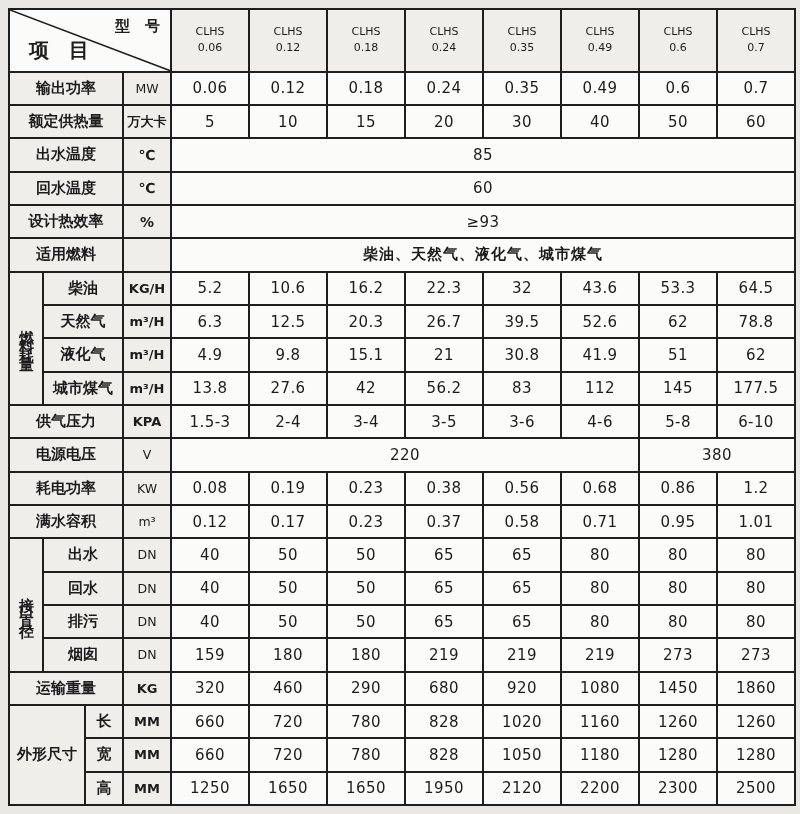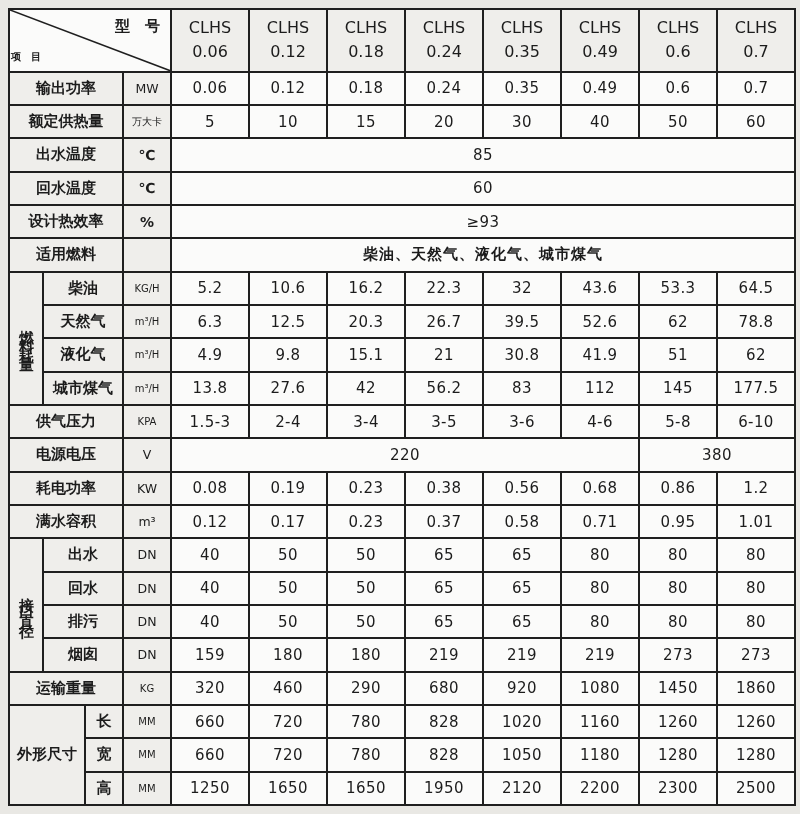--- a/index.html
+++ b/index.html
@@ -7,29 +7,29 @@
   table{border-collapse:collapse;table-layout:fixed;width:784px;height:798px;
         background:#fbfbfa;font-family:"DejaVu Sans","Liberation Sans",sans-serif;color:#1c1c1c;}
   td,th{border:2px solid #1f1f1f;text-align:center;vertical-align:middle;padding:0;overflow:hidden;}
   tr{height:33px;}
   tr.hdr{height:62px;}
   .g{background:#efeeeb;}
   .v{font-size:15px;letter-spacing:.4px;}
   .lab{font-weight:700;font-size:15px;margin-left:20px;}
   .sublab{font-weight:700;font-size:15px;margin-left:35px;}
   .u{font-size:12.5px;font-weight:500;}
-  .u-sm{font-size:10px;font-weight:400;}
+  .u-sm{font-size:13px;font-weight:700;}
   .u-big{font-size:14px;font-weight:700;}
-  th.model{background:#efeeeb;font-weight:500;font-size:16px;line-height:1.5;}
+  th.model{background:#efeeeb;font-weight:500;font-size:11px;line-height:1.5;}
   th.model .mnum{display:block;}
   th.model .mpre{display:block;}
   .corner{position:relative;background:#fbfbfa;}
   .corner svg{position:absolute;left:0;top:0;width:100%;height:100%;display:block;}
   .corner .c-tr{position:absolute;top:7px;right:10px;font-weight:700;font-size:15px;}
-  .corner .c-bl{position:absolute;bottom:7px;left:1px;font-weight:700;font-size:10px;}
+  .corner .c-bl{position:absolute;bottom:7px;left:19px;font-weight:700;font-size:20px;}
   .vtext{writing-mode:vertical-lr;text-orientation:upright;display:inline-block;
          font-weight:700;font-size:15px;letter-spacing:9px;line-height:1;}
   .wide{font-size:15px;font-weight:700;letter-spacing:1px;}
 </style>
 </head>
 <body>
 
 <div class="wrap">
 <table>
   <colgroup>

